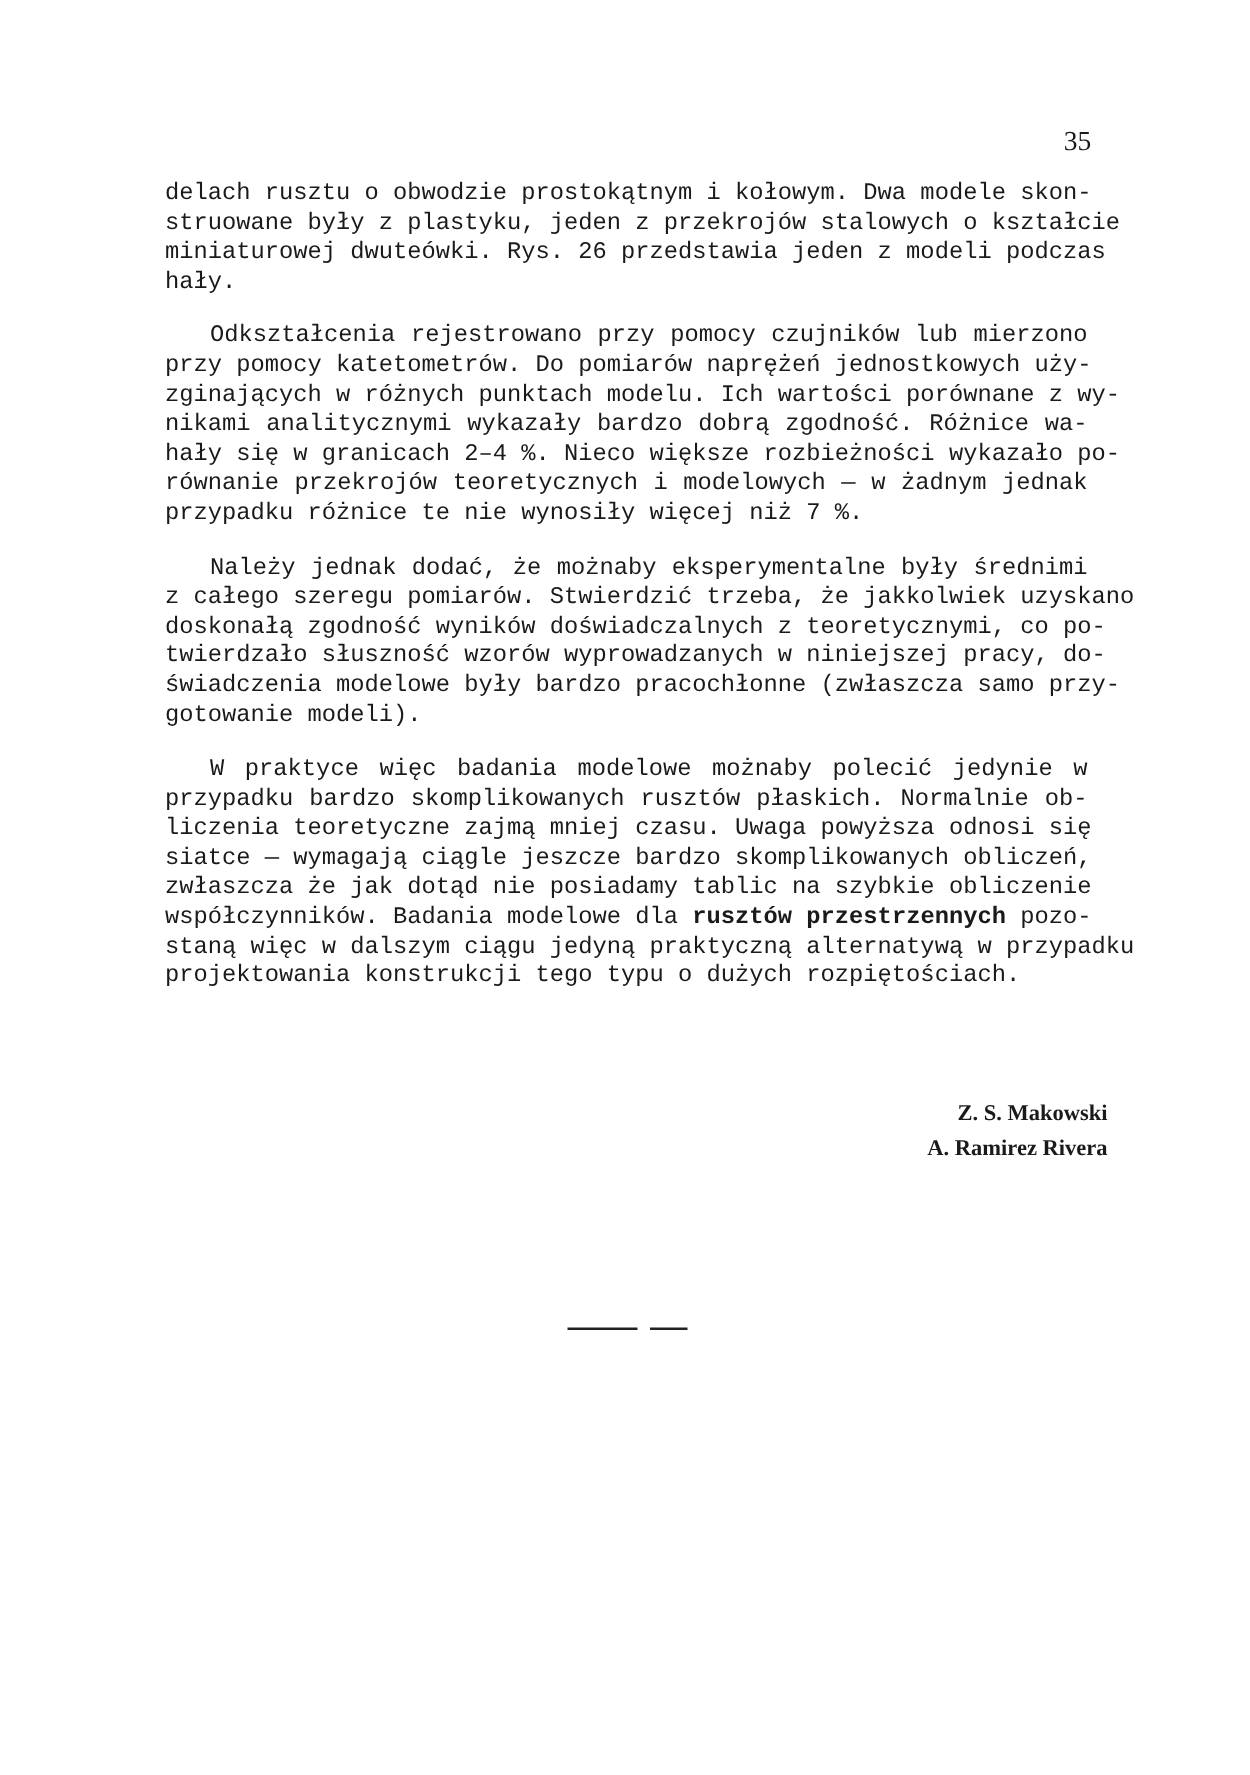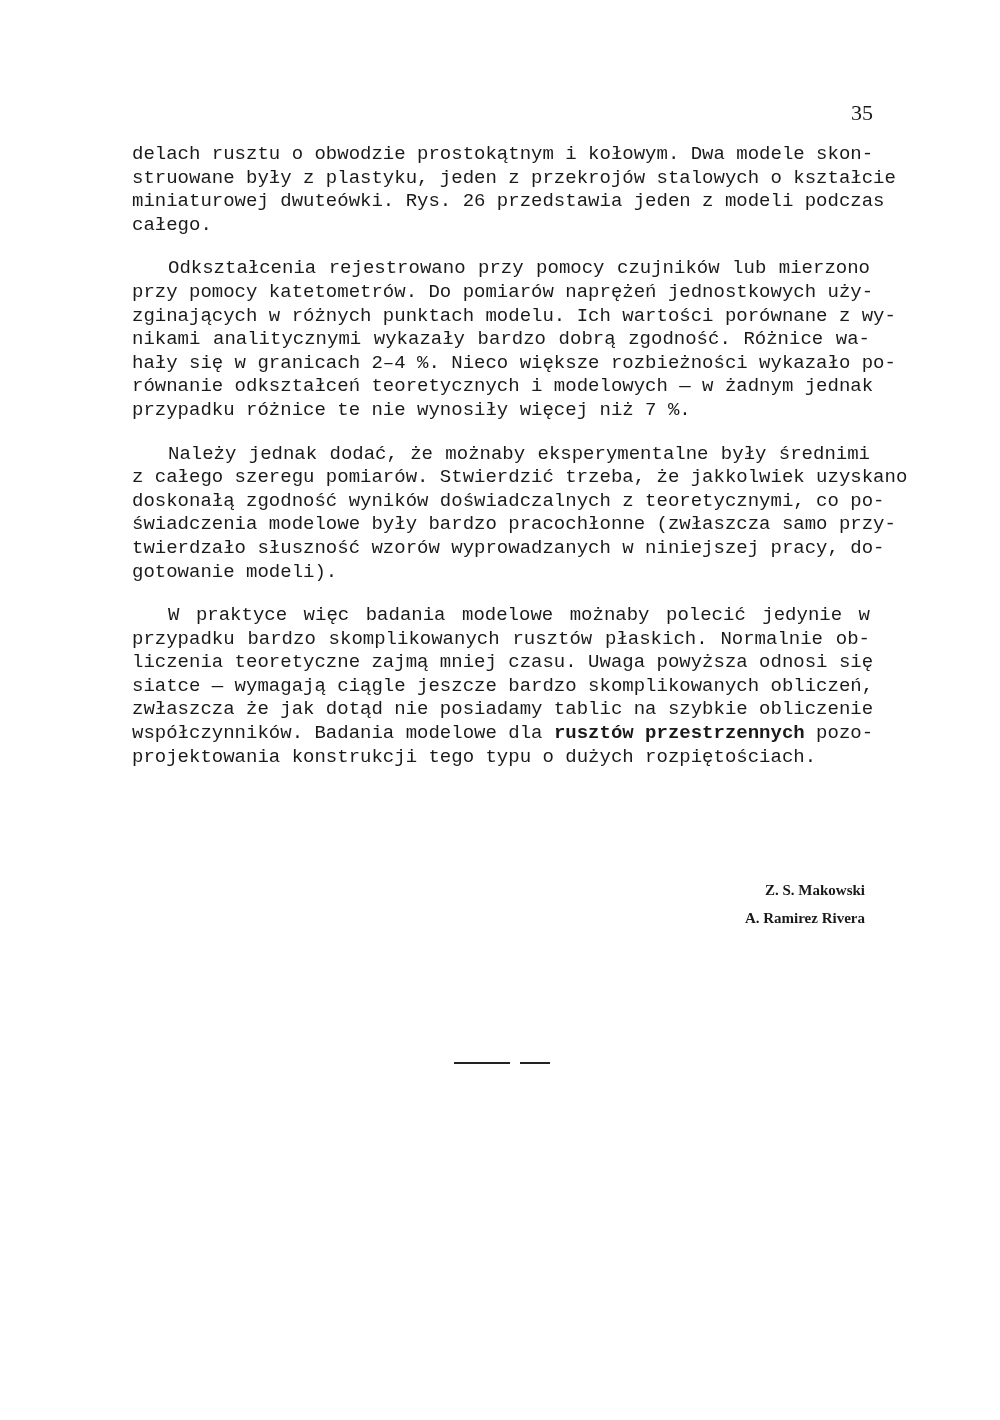--- a/index.html
+++ b/index.html
@@ -7,62 +7,63 @@
          font-family: "Liberation Serif", "DejaVu Serif", serif; color: #1a1a1a; }
   .page-number { position: absolute; top: 100px; right: 127px; font-size: 22px; }
   .body-text { position: absolute; left: 132px; top: 143px; width: 738px;
                font-size: 19px; line-height: 23.6px; font-family: Liberation Mono, monospace; }
   .para { margin: 0; text-align: justify; text-align-last: left; }
   .para + .para { margin-top: 20px; }
   .indent { text-indent: 36px; }
   .line { display: block; text-align: justify; text-align-last: justify; white-space: nowrap; }
   .line.last { text-align-last: left; }
   .b { font-weight: bold; }
-  .signature { position: absolute; right: 135px; top: 876px; text-align: right;
-               font-weight: bold; font-size: 15px; line-height: 28px; }
+  .signature { position: absolute; right: 114px; top: 876px; text-align: right;
+               font-weight: bold; font-size: 18px; line-height: 28px; }
   .end-rule { position: absolute; top: 1062px; height: 2px; background: #222; }
   .end-rule.r1 { left: 454px; width: 56px; }
   .end-rule.r2 { left: 520px; width: 30px; }
 </style>
 </head>
 <body>
 
 <div class="page-number">35</div>
 
 <div class="body-text">
   <p class="para">
     <span class="line">delach rusztu o obwodzie prostokątnym i kołowym. Dwa modele skon-</span>
     <span class="line">struowane były z plastyku, jeden z przekrojów stalowych o kształcie</span>
     <span class="line">miniaturowej dwuteówki. Rys. 26 przedstawia jeden z modeli podczas</span>
-    <span class="line last">całego.</span>
+    <span class="line last">hały.</span>
   </p>
   <p class="para">
     <span class="line indent">Odkształcenia rejestrowano przy pomocy czujników lub mierzono</span>
     <span class="line">przy pomocy katetometrów. Do pomiarów naprężeń jednostkowych uży-</span>
     <span class="line">zginających w różnych punktach modelu. Ich wartości porównane z wy-</span>
     <span class="line">nikami analitycznymi wykazały bardzo dobrą zgodność. Różnice wa-</span>
     <span class="line">hały się w granicach 2–4 %. Nieco większe rozbieżności wykazało po-</span>
-    <span class="line">równanie odkształceń teoretycznych i modelowych — w żadnym jednak</span>
+    <span class="line">równanie przekrojów teoretycznych i modelowych — w żadnym jednak</span>
     <span class="line last">przypadku różnice te nie wynosiły więcej niż 7 %.</span>
   </p>
   <p class="para">
     <span class="line indent">Należy jednak dodać, że możnaby eksperymentalne były średnimi</span>
     <span class="line">z całego szeregu pomiarów. Stwierdzić trzeba, że jakkolwiek uzyskano</span>
     <span class="line">doskonałą zgodność wyników doświadczalnych z teoretycznymi, co po-</span>
+    <span class="line">twierdzało słuszność wzorów wyprowadzanych w niniejszej pracy, do-</span>
     <span class="line">świadczenia modelowe były bardzo pracochłonne (zwłaszcza samo przy-</span>
-    <span class="line">twierdzało słuszność wzorów wyprowadzanych w niniejszej pracy, do-</span>
     <span class="line last">gotowanie modeli).</span>
   </p>
   <p class="para">
     <span class="line indent">W praktyce więc badania modelowe możnaby polecić jedynie w</span>
     <span class="line">przypadku bardzo skomplikowanych rusztów płaskich. Normalnie ob-</span>
     <span class="line">liczenia teoretyczne zajmą mniej czasu. Uwaga powyższa odnosi się</span>
     <span class="line">siatce — wymagają ciągle jeszcze bardzo skomplikowanych obliczeń,</span>
     <span class="line">zwłaszcza że jak dotąd nie posiadamy tablic na szybkie obliczenie</span>
     <span class="line"><span>współczynników. Badania modelowe dla </span><span class="b">rusztów przestrzennych</span><span> pozo-</span></span>
+    <span class="line">staną więc w dalszym ciągu jedyną praktyczną alternatywą w przypadku</span>
     <span class="line last">projektowania konstrukcji tego typu o dużych rozpiętościach.</span>
   </p>
 </div>
 
 <div class="signature">
   <div>Z. S. Makowski</div>
   <div>A. Ramirez Rivera</div>
 </div>
 
 <div class="end-rule r1"></div>

